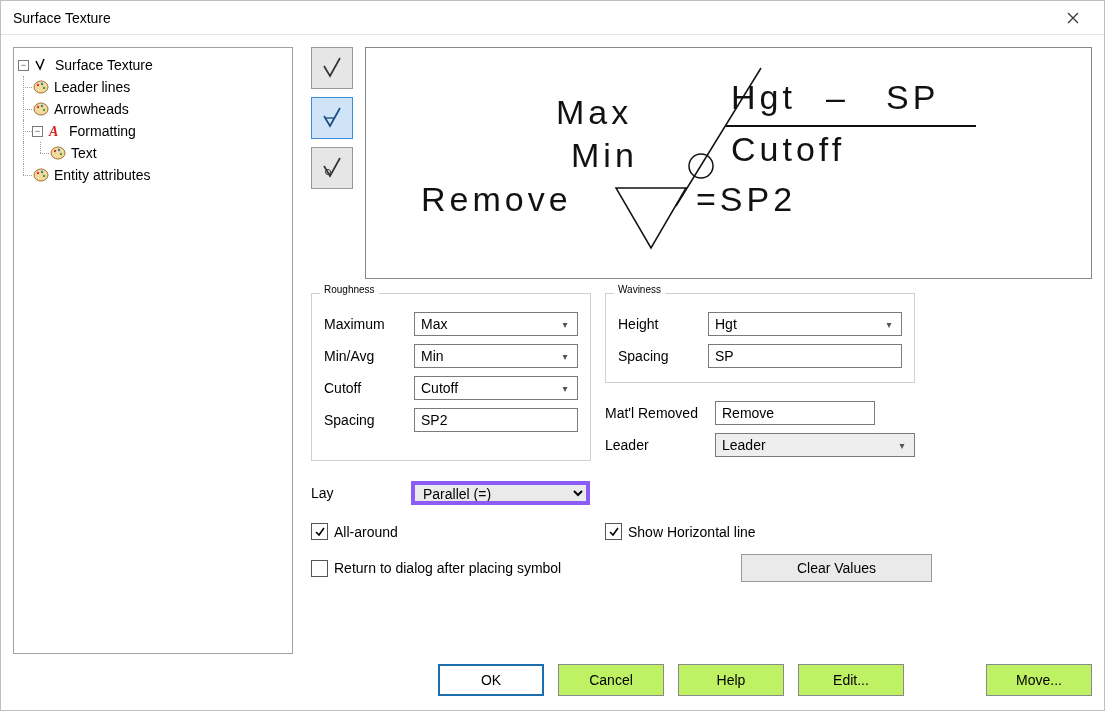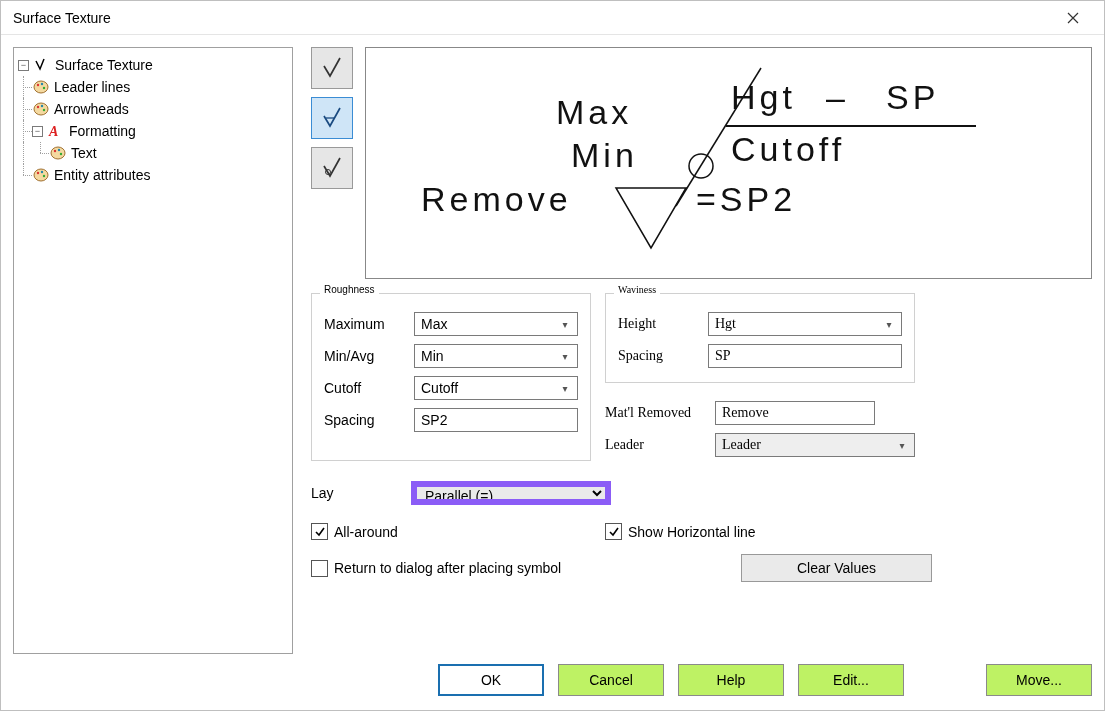--- a/index.html
+++ b/index.html
@@ -149,22 +149,22 @@
     position:relative;
   }
   .field.readonly { background:#eee; }
   .field .chev {
     position:absolute; right:4px; top:0; bottom:0;
     width:16px;
     display:flex; align-items:center; justify-content:center;
     font-size:10px; color:#555;
   }
   select.sel {
-    height:24px; width:200px;
-    border:6px solid #8b5cf6;
+    height:24px; width:179px;
+    border:4px solid #8b5cf6;
     background:#eaeaea;
     font-size:14px;
     padding-left:4px;
   }
   .cbx {
     width:17px; height:17px;
     border:1px solid #555;
     margin-right:6px;
     display:flex; align-items:center; justify-content:center;
     background:#fff;
@@ -346,21 +346,21 @@
             </div>
           </div>
           <div class="form-row">
             <div class="form-label">Spacing</div>
             <div class="field">
               <span>SP2</span>
             </div>
           </div>
         </div>
 
-        <div style="margin-left:14px; flex:1; display:flex; flex-direction:column;font-family:Liberation Serif, serif;">
+        <div style="margin-left:14px; flex:1; display:flex; flex-direction:column;">
           <div class="groupbox" style="width:310px;">
             <div class="legend">Waviness</div>
             <div class="form-row">
               <div class="form-label">Height</div>
               <div class="field">
                 <span>Hgt</span>
                 <span class="chev">▾</span>
               </div>
             </div>
             <div class="form-row">

